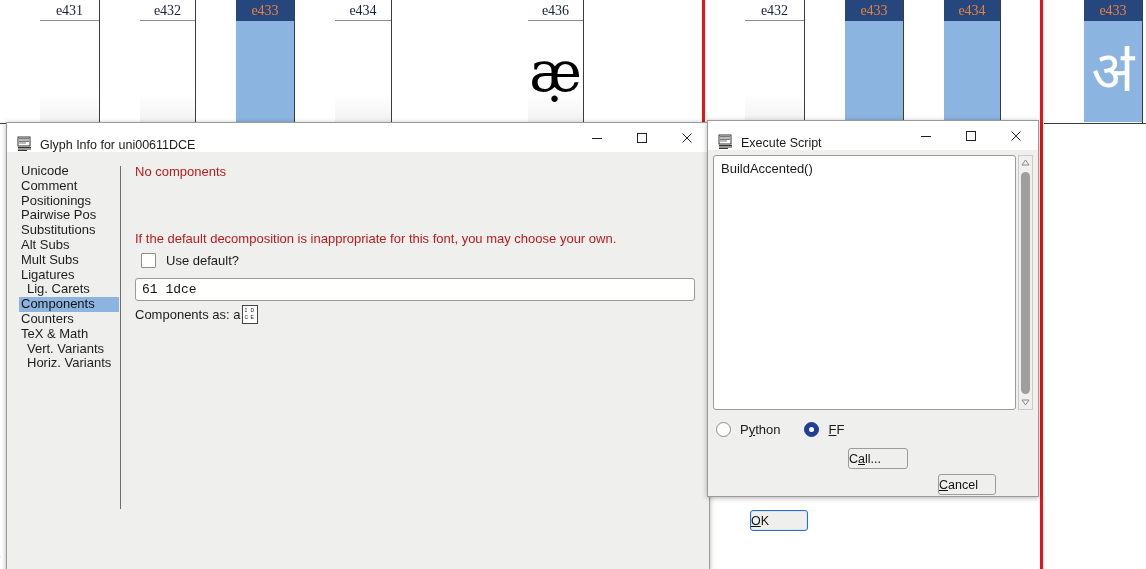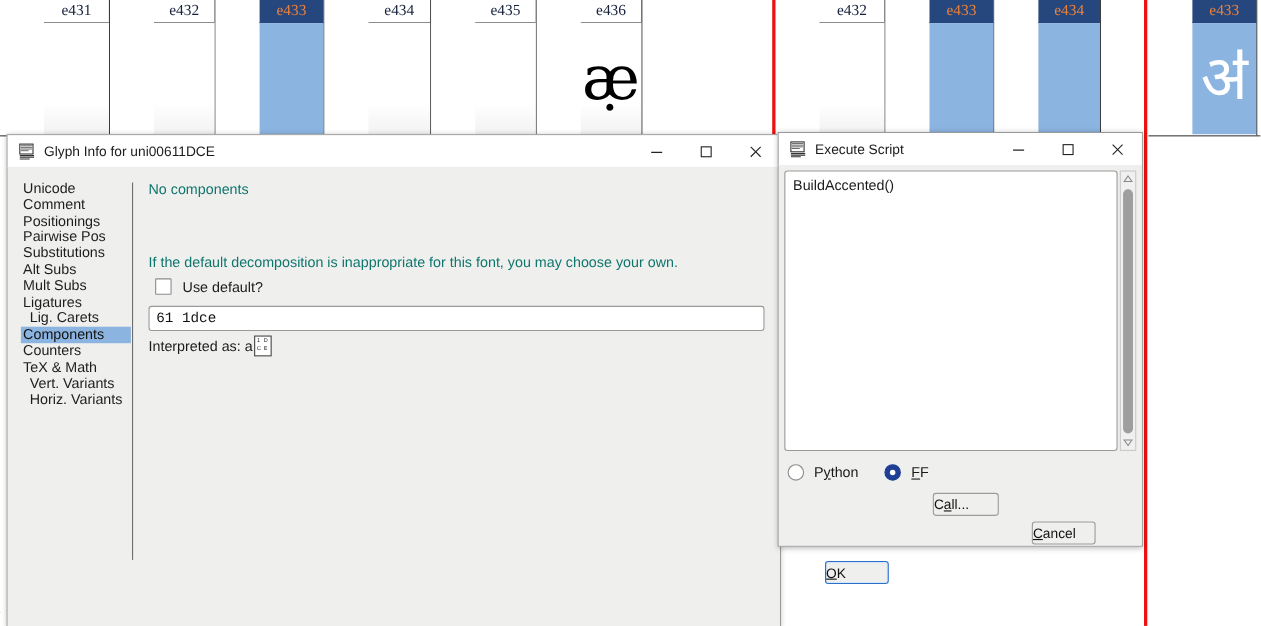--- a/index.html
+++ b/index.html
@@ -51,41 +51,41 @@
      content:"";position:absolute;width:1px;height:150px;background:#c9c9c9;top:0;}
   #glyph-row2 .r2c .xm:before{left:0;transform-origin:left top;transform:rotate(45deg);}
   #glyph-row2 .r2c .xm:after{left:100%;transform-origin:left top;transform:rotate(-45deg);}
 
   
   .redline{position:absolute;top:0;width:3px;height:569px;background:#ee1111;}
 
   
   .dialog{position:absolute;background:#efefed;border:1px solid #9a9a9a;
           box-shadow:0 1px 5px rgba(0,0,0,.30);}
-  .titlebar{height:29px;background:#ffffff;display:flex;align-items:center;
+  .titlebar{height:29px;background:#ffffff;display:flex;align-items:flex-end;
             border-bottom:1px solid #dcdcdc;}
   .titlebar .ticon{width:16px;height:16px;margin:0 7px 0 10px;flex:0 0 auto;}
   .titlebar .ttext{font-size:12.5px;color:#1b1b1b;flex:1 1 auto;white-space:nowrap;
             overflow:hidden;}
   .winbtns{display:flex;height:29px;flex:0 0 auto;}
   .winbtn{width:45px;height:29px;display:flex;align-items:center;justify-content:center;
           color:#222;}
   .winbtn svg{display:block;}
 
   
   #glyph-info{left:6px;top:122px;width:702px;height:447px;}
   #gi-body{position:absolute;left:0;top:29px;right:0;bottom:0;background:#efefed;}
   #gi-divider{position:absolute;left:113px;top:14px;width:1px;height:343px;background:#6d6d6d;}
   #gi-sidebar{position:absolute;left:12px;top:12px;width:100px;}
   .side-item{font-size:13px;line-height:14.8px;color:#1d1d1d;padding:0 2px;white-space:nowrap;}
   .side-item.indent{padding-left:8px;}
   .side-item.active{background:#8cb4e0;color:#111;}
 
   #gi-content{position:absolute;left:128px;top:12px;right:14px;}
-  .gi-text{font-size:13px;color:#0f766e;}
+  .gi-text{font-size:13px;color:#b91c1c;}
   #gi-nocomp{margin:0 0 52px 0;}
   #gi-hint{margin:0 0 7px 0;}
   .chkrow{display:flex;align-items:center;margin:0 0 10px 6px;}
   .chkbox{width:13px;height:13px;border:1px solid #8c8c8c;background:#fff;
           border-radius:1px;margin-right:10px;flex:0 0 auto;}
   .chkrow span{font-size:13px;}
   #gi-input{display:block;width:100%;box-sizing:border-box;height:23px;
           border:1px solid #9a9a9a;border-radius:3px;background:#fff;
           font-family:"Liberation Mono","DejaVu Sans Mono",monospace;font-size:13px;
           color:#111;padding:0 6px;outline:none;}
@@ -144,24 +144,20 @@
       <div class="gbody">
         <div class="xmark"></div>
       </div>
     </div>
     <div class="gcell" style="left: 295px; width: 97px;">
       <div class="ghead">e434</div>
       <div class="gbody">
         <div class="xmark"></div>
       </div>
     </div>
-    <div class="gcell" style="left: 392px; width: 96px;">
-      <div class="ghead">e435</div>
-      <div class="gbody"></div>
-    </div>
     <div class="gcell" style="left: 488px; width: 96px;">
       <div class="ghead">e436</div>
       <div class="gbody">
         <div class="gglyph">æ̣</div>
       </div>
     </div>
     <div class="gcell" style="left: 681px; width: 21px;">
       <div class="ghead"></div>
       <div class="gbody">
         <div class="xmark"></div>
@@ -286,21 +282,21 @@
 
     <div id="gi-content">
       <p class="gi-text" id="gi-nocomp">No components</p>
       <p class="gi-text" id="gi-hint">If the default decomposition is inappropriate for this font, you may choose your own.</p>
       <label class="chkrow">
         <span class="chkbox"></span>
         <span>Use default?</span>
       </label>
       <input id="gi-input" type="text" value="61 1dce" style="">
       <div id="gi-interp">
-        <span>Interpreted as: a</span>
+        <span>Components as: a</span>
         <span class="tofu">
           <i style="left:2px;top:1.5px;">1</i>
             <i style="left:8px;top:1.5px;">D</i>
           <i style="left:2px;top:9px;">C</i>
             <i style="left:8px;top:9px;">E</i>
         </span>
       </div>
     </div>
   </div>
 

